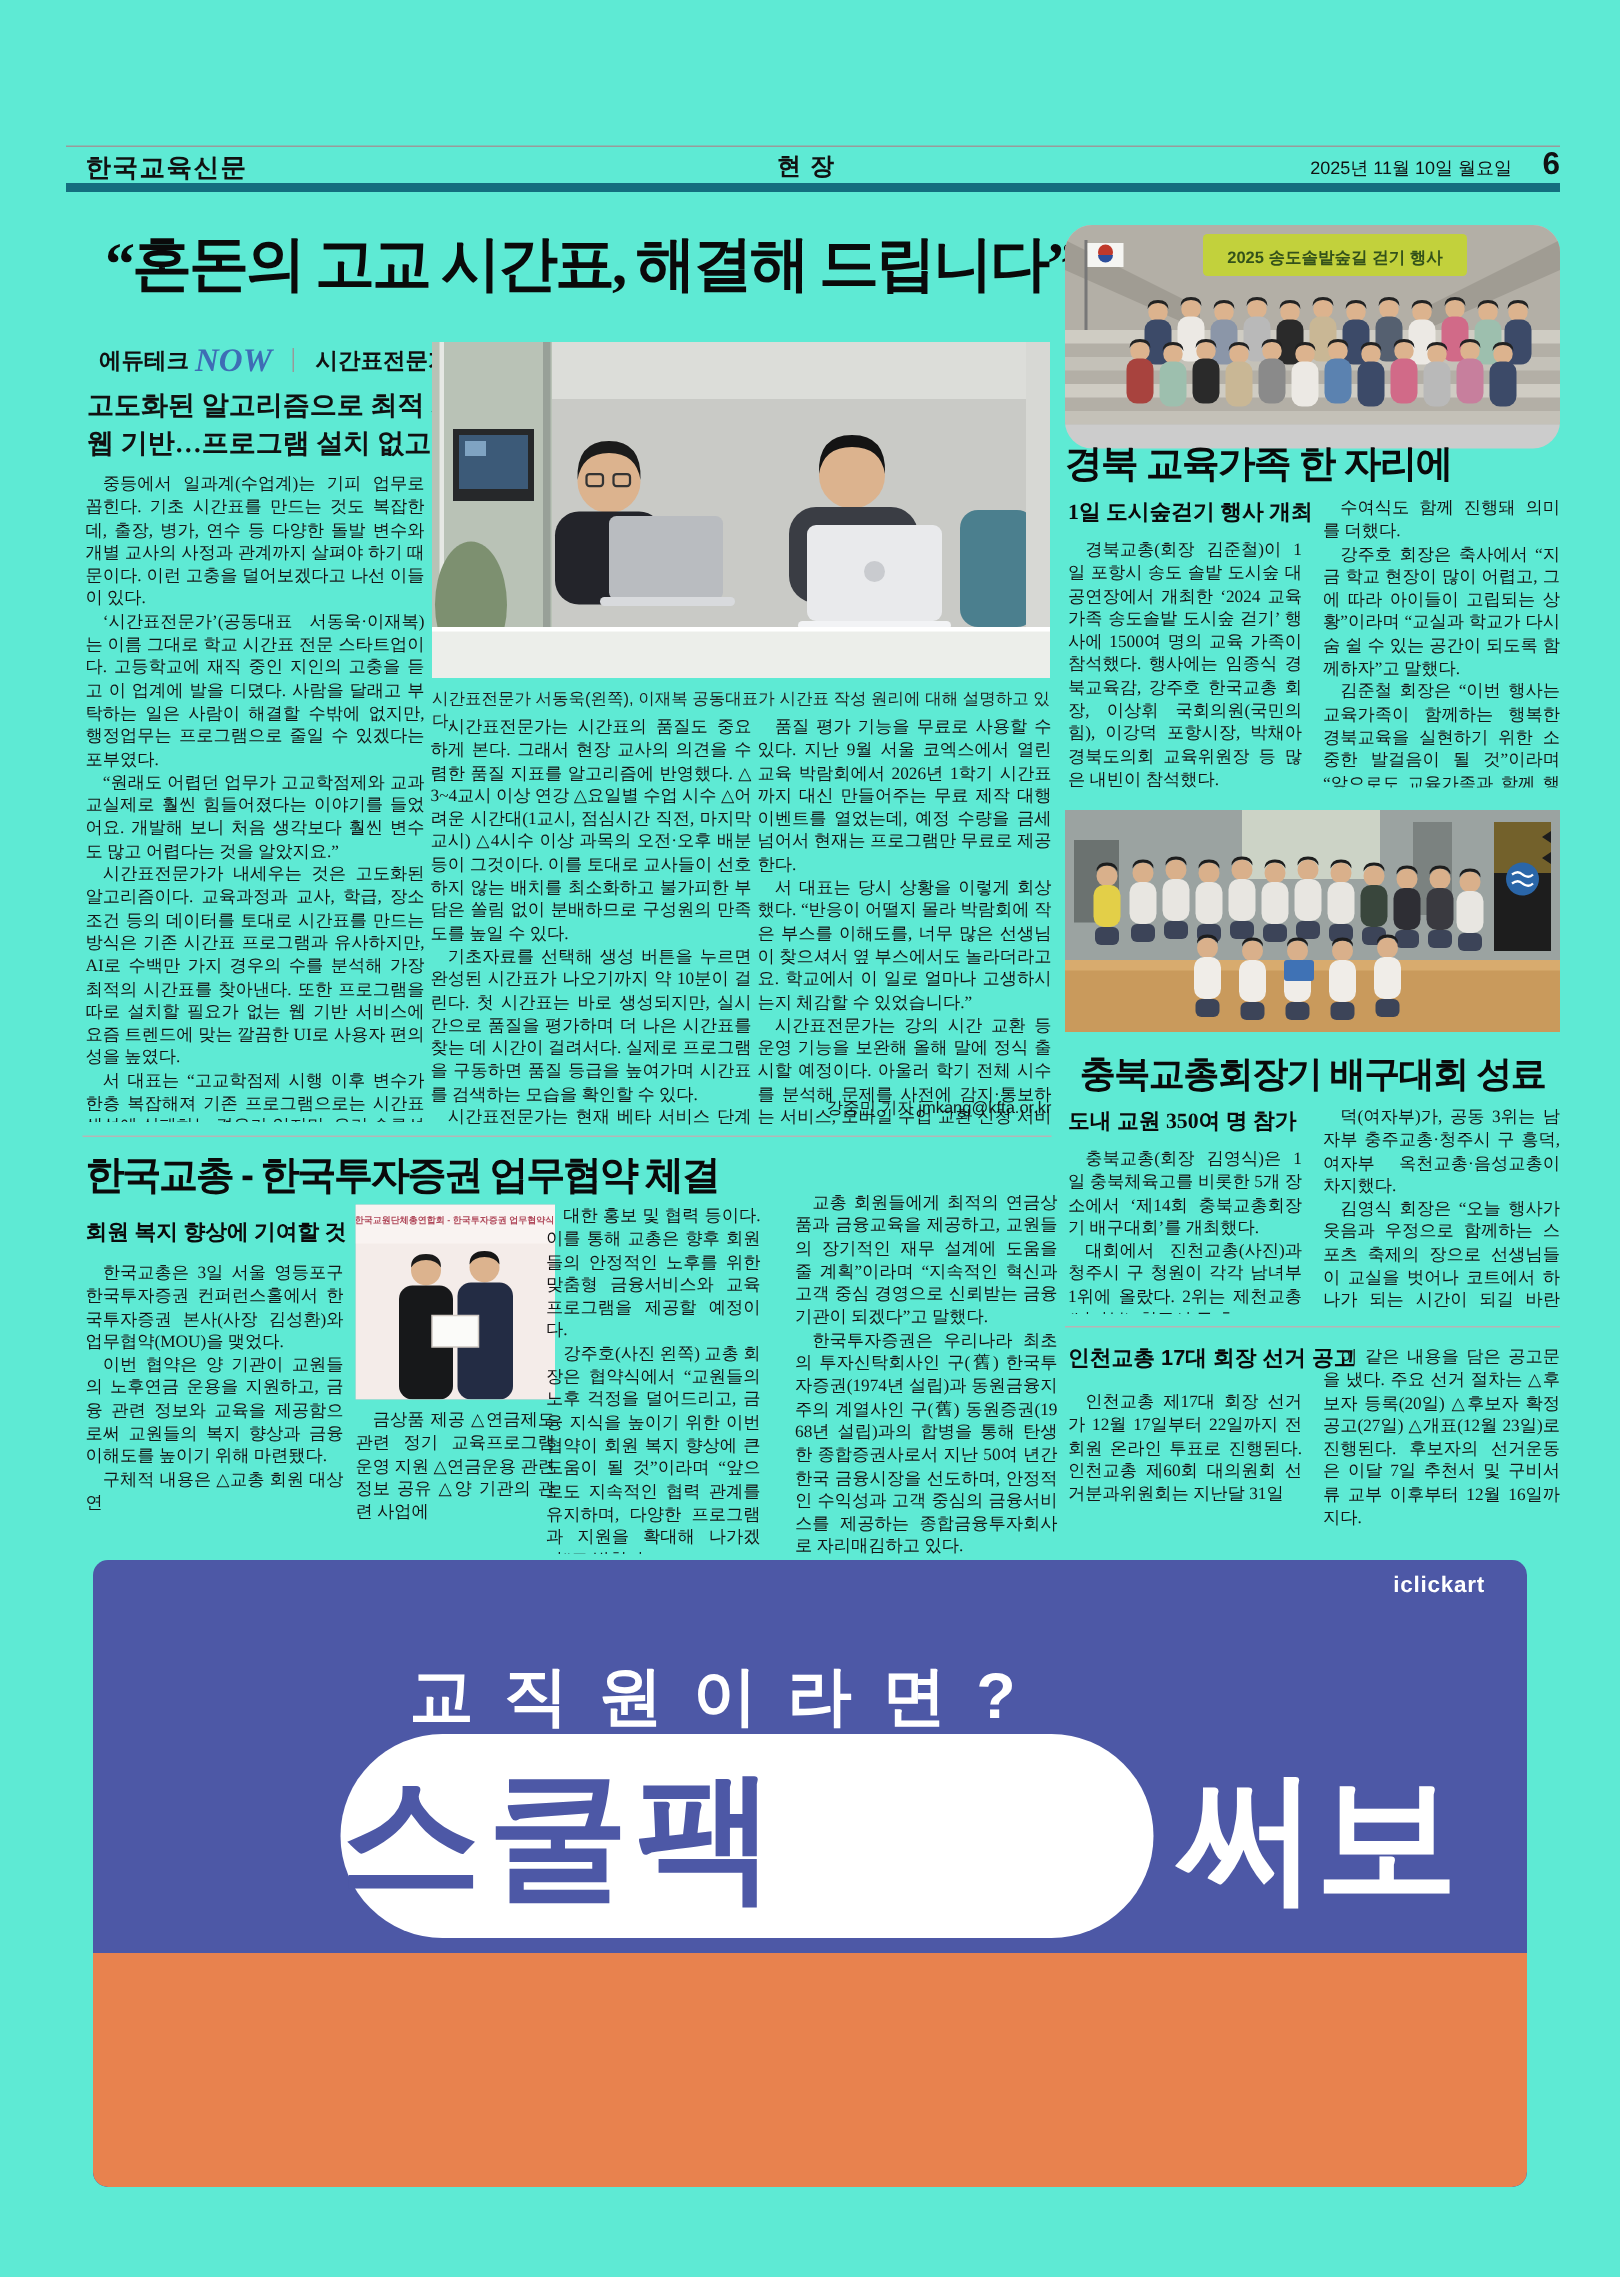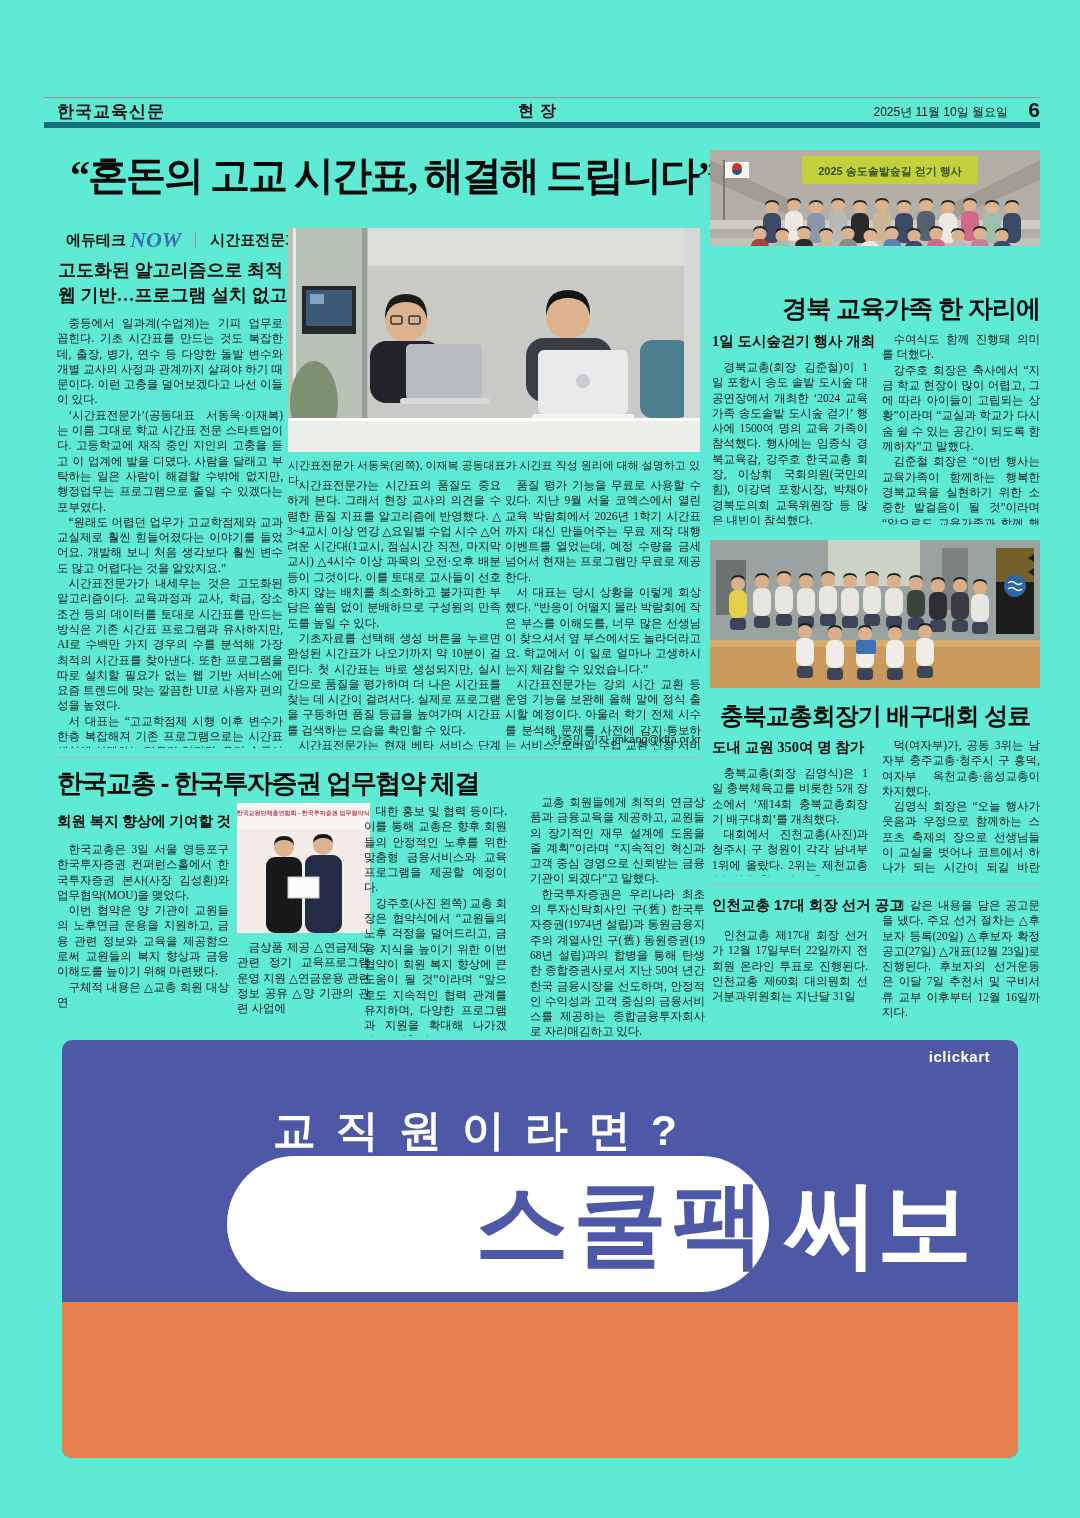--- a/index.html
+++ b/index.html
@@ -35,21 +35,21 @@
   
   .h-sans{position:absolute;font-family:"Liberation Sans","DejaVu Sans",sans-serif;font-weight:bold;color:#0a0a0a;white-space:nowrap;}
   .sub-serif{position:absolute;font-weight:bold;font-size:14.5px;white-space:nowrap;color:#0a0a0a;}
   
   .ad{position:absolute;left:62px;top:1040px;width:956px;height:418px;border-radius:10px;
       background:#4d58a6;font-family:"Liberation Sans","DejaVu Sans",sans-serif;overflow:hidden;}
   .ad-logo{position:absolute;right:28px;top:8px;color:#fff;font-weight:bold;font-size:15px;letter-spacing:0.5px;}
   .ad-tagline{position:absolute;left:0;right:130px;top:62px;text-align:center;color:#fff;font-weight:bold;
               font-size:43px;letter-spacing:20px;text-indent:20px;}
   .ad-pillbox{position:absolute;left:165px;top:116px;width:542px;height:136px;background:#fff;border-radius:68px;
-              display:flex;align-items:center;justify-content:flex-end;}
+              display:flex;align-items:center;justify-content:flex-start;}
   .ad-pilltext{color:#4d58a6;font-weight:bold;font-size:94px;letter-spacing:4px;}
   .ad-shout{position:absolute;left:722px;top:122px;color:#fff;font-weight:bold;font-size:95px;letter-spacing:-2px;}
   .ad-orange{position:absolute;left:0;top:262px;width:956px;height:156px;background:#e8824e;border-radius:0 0 10px 10px;}
   svg text{font-family:"Liberation Sans","DejaVu Sans",sans-serif;}
 </style>
 </head>
 <body>
 
 <div id="page">
 
@@ -123,21 +123,21 @@
     </div>
   <div class="bd" style="left:505px;top:478px;width:196px;height:272px;">
       <p>품질 평가 기능을 무료로 사용할 수 있다. 지난 9월 서울 코엑스에서 열린 교육 박람회에서 2026년 1학기 시간표까지 대신 만들어주는 무료 제작 대행 이벤트를 열었는데, 예정 수량을 금세 넘어서 현재는 프로그램만 무료로 제공한다.</p>
       <p>서 대표는 당시 상황을 이렇게 회상했다. “반응이 어떨지 몰라 박람회에 작은 부스를 이해도를, 너무 많은 선생님이 찾으셔서 옆 부스에서도 놀라더라고요. 학교에서 이 일로 얼마나 고생하시는지 체감할 수 있었습니다.”</p>
       <p>시간표전문가는 강의 시간 교환 등 운영 기능을 보완해 올해 말에 정식 출시할 예정이다. 아울러 학기 전체 시수를 분석해 문제를 사전에 감지·통보하는 서비스, 모바일 수업 교환 신청 서비스, 고사 시간표 작성, 반 편성 등 부가 서비스를 단계적으로 확대할 방침이다.</p>
     </div>
   <div class="bd byline" style="left:505px;top:732px;width:196px;height:16px;">강중민 기자 jmkang@kfta.or.kr</div>
 
   <div class="divider" style="left:55px;top:757px;width:646px;"></div>
 
-  <div class="photo" style="left:710px;top:150px;width:330px;height:96px;">
+  <div class="photo" style="left:710px;top:150px;width:330px;height:149px;border-radius:18px;">
     <svg width="330" height="133" viewBox="0 0 330 133">
       <defs>
         <g id="gp">
             <circle cy="0" r="6.5" fill="#dcb38e"></circle>
             <path d="M-7 -2 Q-7 -8 0 -8 Q7 -8 7 -2 Q5 -6 0 -6 Q-5 -6 -7 -2 Z" fill="#222"></path>
             <rect x="-9" y="5" width="18" height="30" rx="7" fill="currentColor"></rect>
           </g>
       </defs>
       <rect width="330" height="133" fill="#b3afa6"></rect>
       <rect y="70" width="330" height="9" fill="#cfccc3"></rect>
@@ -171,21 +171,21 @@
       <use href="#gp" x="138" y="84" style="color:#8a8a8a"></use>
         <use href="#gp" x="160" y="86" style="color:#ece9e4"></use>
       <use href="#gp" x="182" y="84" style="color:#5b82b0"></use>
         <use href="#gp" x="204" y="86" style="color:#3c4a68"></use>
       <use href="#gp" x="226" y="84" style="color:#d16a88"></use>
         <use href="#gp" x="248" y="86" style="color:#b9b9b9"></use>
       <use href="#gp" x="270" y="84" style="color:#c77f9d"></use>
         <use href="#gp" x="292" y="86" style="color:#3c4a68"></use>
     </svg>
   </div>
-  <div class="h-sans" style="left:710px;top:292px;width:330px;text-align:right;font-size:25px;letter-spacing:-1px;">경북 교육가족 한 자리에</div>
+  <div class="h-sans" style="left:710px;top:292px;width:330px;text-align:left;font-size:25px;letter-spacing:-1px;">경북 교육가족 한 자리에</div>
   <div class="sub-serif" style="left:712px;top:332px;">1일 도시숲걷기 행사 개최</div>
   <div class="bd" style="left:712px;top:360px;width:156px;height:165px;">
       <p>경북교총(회장 김준철)이 1일 포항시 송도 솔밭 도시숲 대공연장에서 개최한 ‘2024 교육가족 송도솔밭 도시숲 걷기’ 행사에 1500여 명의 교육 가족이 참석했다. 행사에는 임종식 경북교육감, 강주호 한국교총 회장, 이상휘 국회의원(국민의힘), 이강덕 포항시장, 박채아 경북도의회 교육위원장 등 많은 내빈이 참석했다.</p>
     </div>
   <div class="bd" style="left:882px;top:332px;width:158px;height:193px;">
       <p>수여식도 함께 진행돼 의미를 더했다.</p>
       <p>강주호 회장은 축사에서 “지금 학교 현장이 많이 어렵고, 그에 따라 아이들이 고립되는 상황”이라며 “교실과 학교가 다시 숨 쉴 수 있는 공간이 되도록 함께하자”고 말했다.</p>
       <p>김준철 회장은 “이번 행사는 교육가족이 함께하는 행복한 경북교육을 실현하기 위한 소중한 발걸음이 될 것”이라며 “앞으로도 교육가족과 함께 행복한 미래를 만들어 나가기 위해 노력하겠다”고 다짐했다.</p>
     </div>
 

